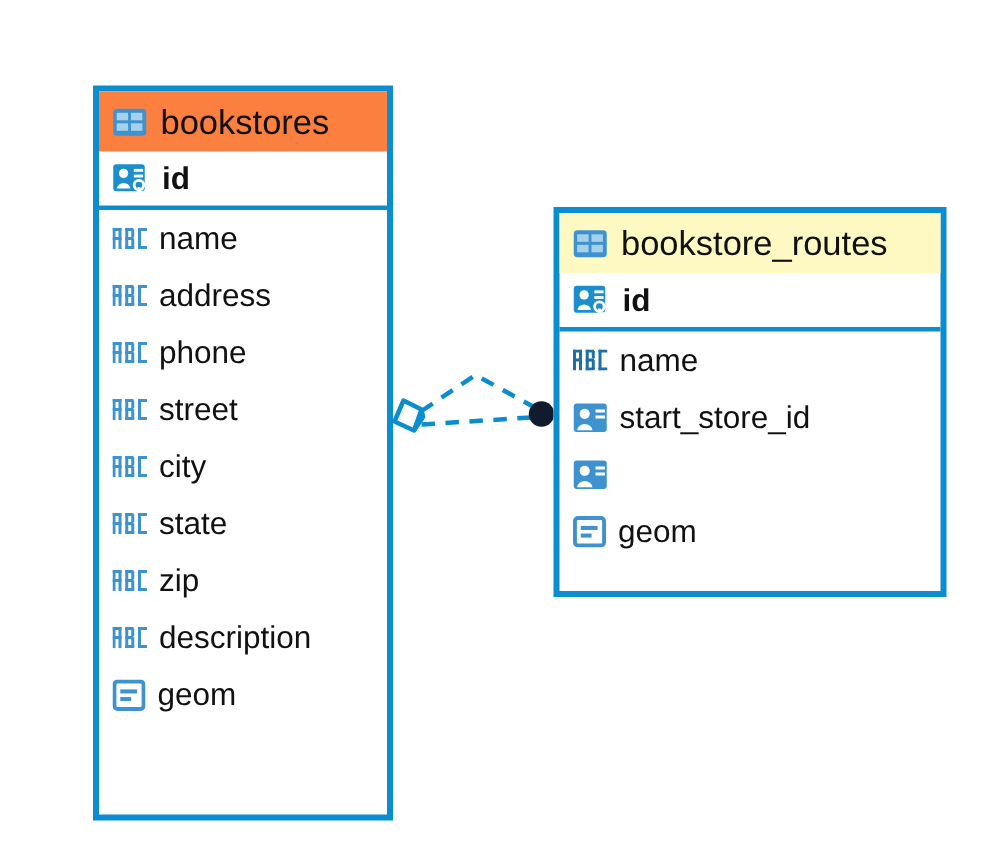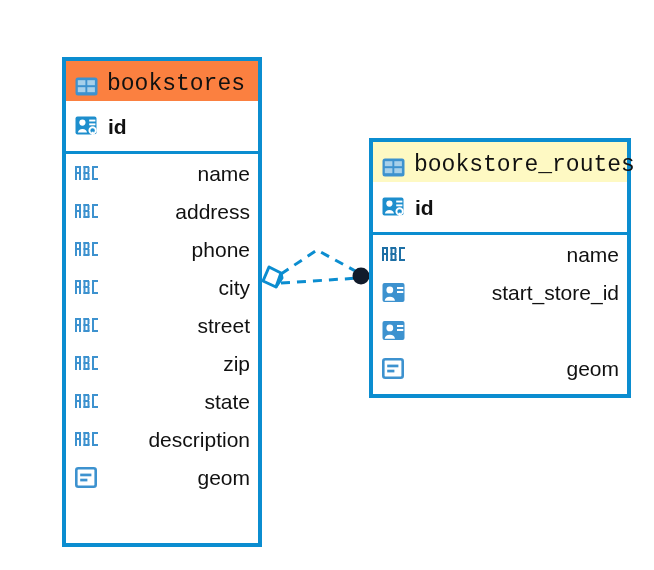--- a/index.html
+++ b/index.html
@@ -40,26 +40,25 @@
 
   #entity-bookstore-routes {
     left: 369px;
     top: 138px;
     width: 262px;
     height: 260px;
   }
 
   .entity-header {
     display: flex;
-    align-items: flex-end;
+    align-items: center;
     gap: 9px;
     padding: 5px 8px 5px 9px;
     height: 40px;
     box-sizing: border-box;
-    font-family: Liberation Mono, monospace;
   }
   .entity-header .entity-title {
     font-size: 23px;
     color: #111111;
     line-height: 1;
     white-space: nowrap;
   }
 
   .header-orange { background: #fb8040; }
   .header-gray   { background: #fef9c3; }
@@ -67,34 +66,34 @@
   
   .pk-block {
     border-bottom: 3px solid #0b8dd0;
   }
 
   .attr-row {
     display: flex;
     align-items: center;
     gap: 8px;
     padding: 0 8px 0 9px;
-    height: 50px;
+    height: 36px;
     box-sizing: border-box;
   }
   .attr-row .attr-label {
     font-size: 21px;
     color: #111111;
     line-height: 1;
     white-space: nowrap;
   }
   .attr-row.is-pk .attr-label {
     font-weight: bold;
   }
 
-  .attr-list .attr-row { height: 38px; justify-content: space-between; }
+  .attr-list .attr-row { height: 38px; }
 
   
   .icon {
     flex: 0 0 auto;
     display: block;
   }
   .icon-table  { width: 23px; height: 19px; }
   .icon-key    { width: 25px; height: 25px; }
   .icon-fk     { width: 23px; height: 23px; }
   .icon-abc    { width: 23px; height: 14px; }
@@ -236,20 +235,41 @@
               <rect x="8.5" y="0" width="5.5" height="2"></rect>
             <rect x="12.5" y="1" width="2" height="5"></rect>
               <rect x="8.5" y="6" width="5.5" height="2"></rect>
             <rect x="12.5" y="7" width="2" height="6"></rect>
               <rect x="8.5" y="12" width="6" height="2"></rect>
             <rect x="17" y="0" width="2" height="14"></rect>
               <rect x="17" y="0" width="6" height="2"></rect>
             <rect x="17" y="12" width="6" height="2"></rect>
           </g>
         </svg>
+        <span class="attr-label">street</span>
+      </div>
+
+      <div class="attr-row">
+        <svg class="icon icon-abc" viewBox="0 0 23 14">
+          <g fill="#3d92cf">
+            <rect x="0" y="0" width="2" height="14"></rect>
+              <rect x="0" y="0" width="6" height="2"></rect>
+            <rect x="4" y="0" width="2" height="14"></rect>
+              <rect x="0" y="6" width="6" height="2"></rect>
+            <rect x="8.5" y="0" width="2" height="14"></rect>
+              <rect x="8.5" y="0" width="5.5" height="2"></rect>
+            <rect x="12.5" y="1" width="2" height="5"></rect>
+              <rect x="8.5" y="6" width="5.5" height="2"></rect>
+            <rect x="12.5" y="7" width="2" height="6"></rect>
+              <rect x="8.5" y="12" width="6" height="2"></rect>
+            <rect x="17" y="0" width="2" height="14"></rect>
+              <rect x="17" y="0" width="6" height="2"></rect>
+            <rect x="17" y="12" width="6" height="2"></rect>
+          </g>
+        </svg>
         <span class="attr-label">city</span>
       </div>
 
       <div class="attr-row">
         <svg class="icon icon-abc" viewBox="0 0 23 14">
           <g fill="#3d92cf">
             <rect x="0" y="0" width="2" height="14"></rect>
               <rect x="0" y="0" width="6" height="2"></rect>
             <rect x="4" y="0" width="2" height="14"></rect>
               <rect x="0" y="6" width="6" height="2"></rect>
@@ -257,21 +277,21 @@
               <rect x="8.5" y="0" width="5.5" height="2"></rect>
             <rect x="12.5" y="1" width="2" height="5"></rect>
               <rect x="8.5" y="6" width="5.5" height="2"></rect>
             <rect x="12.5" y="7" width="2" height="6"></rect>
               <rect x="8.5" y="12" width="6" height="2"></rect>
             <rect x="17" y="0" width="2" height="14"></rect>
               <rect x="17" y="0" width="6" height="2"></rect>
             <rect x="17" y="12" width="6" height="2"></rect>
           </g>
         </svg>
-        <span class="attr-label">street</span>
+        <span class="attr-label">state</span>
       </div>
 
       <div class="attr-row">
         <svg class="icon icon-abc" viewBox="0 0 23 14">
           <g fill="#3d92cf">
             <rect x="0" y="0" width="2" height="14"></rect>
               <rect x="0" y="0" width="6" height="2"></rect>
             <rect x="4" y="0" width="2" height="14"></rect>
               <rect x="0" y="6" width="6" height="2"></rect>
             <rect x="8.5" y="0" width="2" height="14"></rect>
@@ -279,41 +299,20 @@
             <rect x="12.5" y="1" width="2" height="5"></rect>
               <rect x="8.5" y="6" width="5.5" height="2"></rect>
             <rect x="12.5" y="7" width="2" height="6"></rect>
               <rect x="8.5" y="12" width="6" height="2"></rect>
             <rect x="17" y="0" width="2" height="14"></rect>
               <rect x="17" y="0" width="6" height="2"></rect>
             <rect x="17" y="12" width="6" height="2"></rect>
           </g>
         </svg>
         <span class="attr-label">zip</span>
-      </div>
-
-      <div class="attr-row">
-        <svg class="icon icon-abc" viewBox="0 0 23 14">
-          <g fill="#3d92cf">
-            <rect x="0" y="0" width="2" height="14"></rect>
-              <rect x="0" y="0" width="6" height="2"></rect>
-            <rect x="4" y="0" width="2" height="14"></rect>
-              <rect x="0" y="6" width="6" height="2"></rect>
-            <rect x="8.5" y="0" width="2" height="14"></rect>
-              <rect x="8.5" y="0" width="5.5" height="2"></rect>
-            <rect x="12.5" y="1" width="2" height="5"></rect>
-              <rect x="8.5" y="6" width="5.5" height="2"></rect>
-            <rect x="12.5" y="7" width="2" height="6"></rect>
-              <rect x="8.5" y="12" width="6" height="2"></rect>
-            <rect x="17" y="0" width="2" height="14"></rect>
-              <rect x="17" y="0" width="6" height="2"></rect>
-            <rect x="17" y="12" width="6" height="2"></rect>
-          </g>
-        </svg>
-        <span class="attr-label">state</span>
       </div>
 
       <div class="attr-row">
         <svg class="icon icon-abc" viewBox="0 0 23 14">
           <g fill="#3d92cf">
             <rect x="0" y="0" width="2" height="14"></rect>
               <rect x="0" y="0" width="6" height="2"></rect>
             <rect x="4" y="0" width="2" height="14"></rect>
               <rect x="0" y="6" width="6" height="2"></rect>
             <rect x="8.5" y="0" width="2" height="14"></rect>

